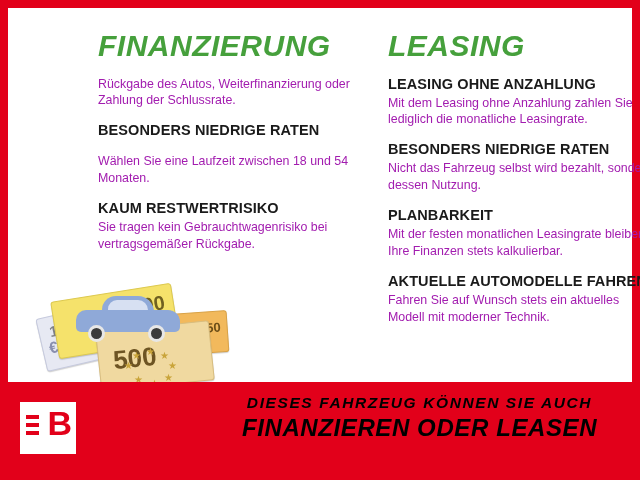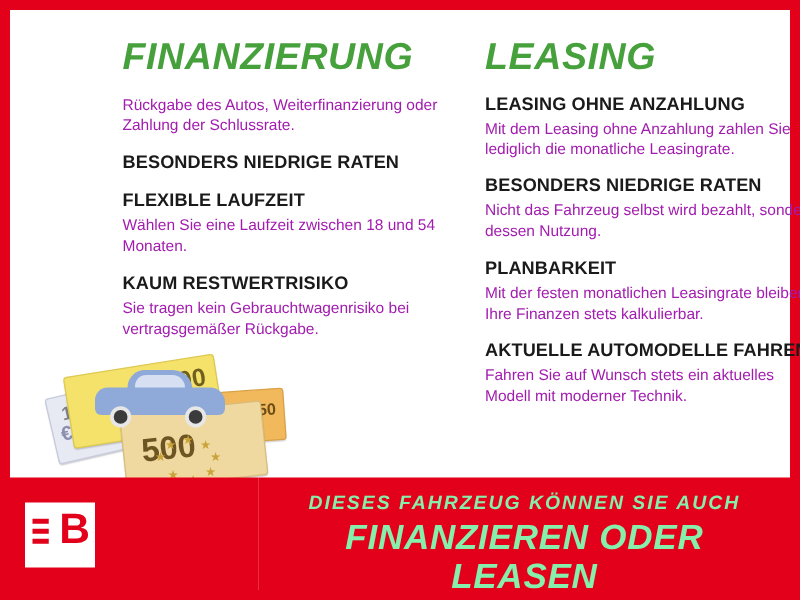--- a/index.html
+++ b/index.html
@@ -90,36 +90,36 @@
   }
 
   
   .banner {
     position: absolute;
     left: 207px;
     bottom: 8px;
     width: 425px;
     height: 90px;
     background: #e2001a;
-    color: #86efac;
+    color: #000000;
     box-sizing: border-box;
     padding: 10px 14px 0 14px;
     text-align: center;
   }
   .banner-line1 {
     font-weight: bold;
     font-size: 15.5px;
     letter-spacing: 1.6px;
     font-style: italic;
     margin: 2px 0 4px 0;
     line-height: 1.1;
   }
   .banner-line2 {
     font-weight: bold;
-    font-size: 28px;
+    font-size: 24px;
     letter-spacing: 0.6px;
     font-style: italic;
     margin: 0;
     line-height: 1.1;
   }
   .banner-left-block {
     position: absolute;
     left: 8px;
     bottom: 8px;
     width: 199px;
@@ -286,21 +286,20 @@
 
       <div class="block">
         <p class="block-body">Rückgabe des Autos, Weiterfinanzierung oder Zahlung der Schlussrate.</p>
       </div>
 
       <div class="block">
         <p class="block-title">BESONDERS NIEDRIGE RATEN</p>
       </div>
 
       <div class="block">
-        <p class="block-title">FLEXIBLE LAUFZEIT</p>
         <p class="block-body">Wählen Sie eine Laufzeit zwischen 18 und 54 Monaten.</p>
       </div>
 
       <div class="block">
         <p class="block-title">KAUM RESTWERTRISIKO</p>
         <p class="block-body">Sie tragen kein Gebrauchtwagenrisiko bei vertragsgemäßer Rückgabe.</p>
       </div>
     </div>
 
     <div class="col">

